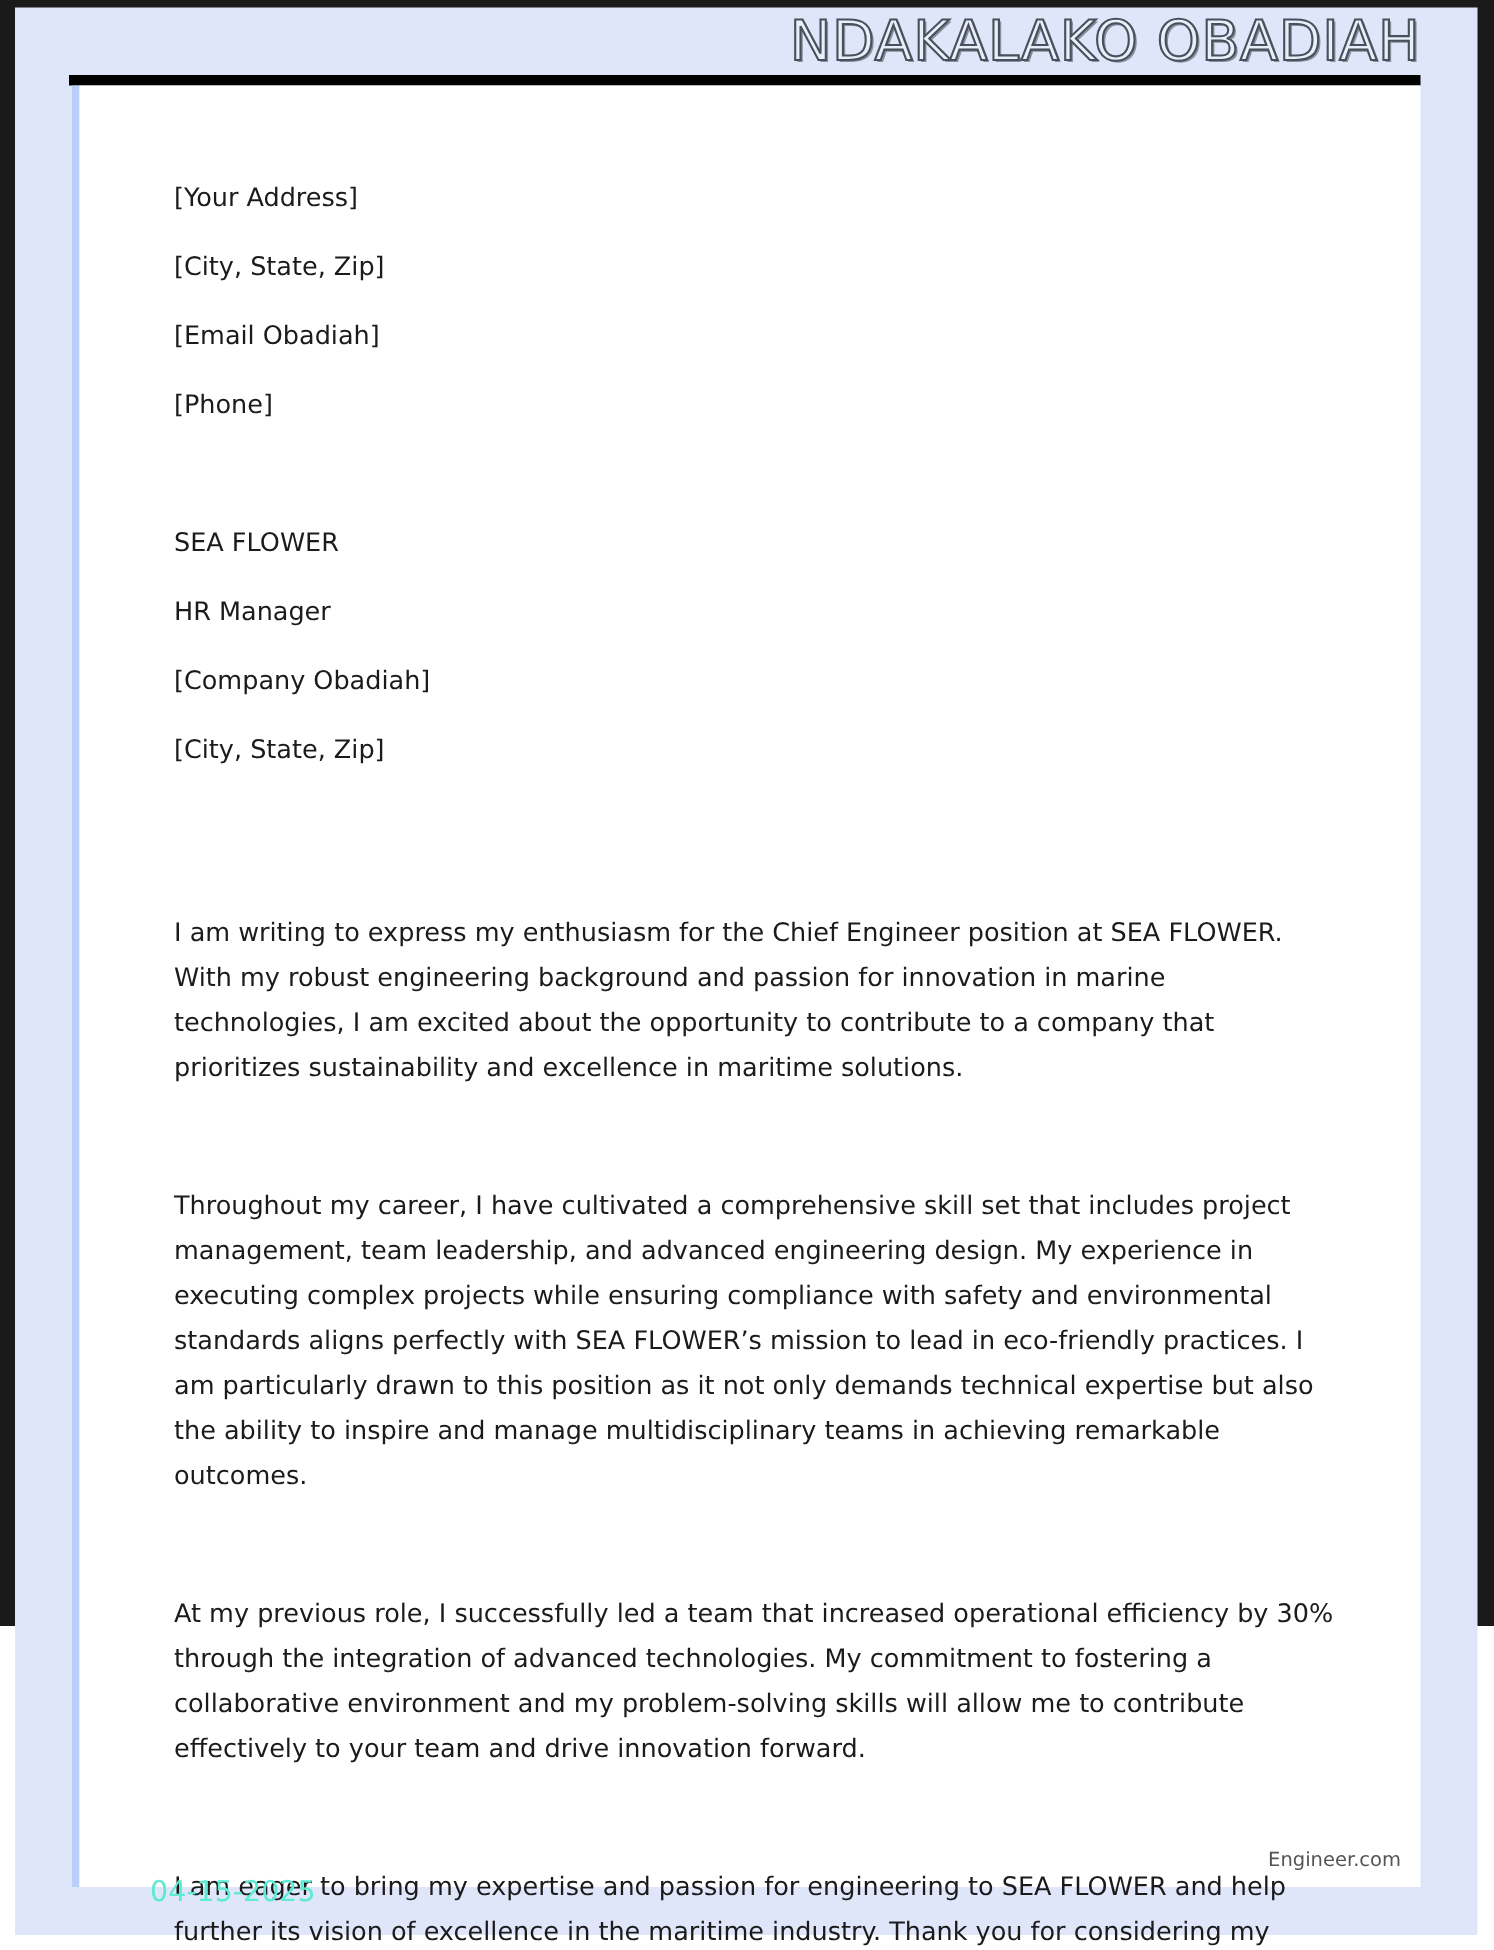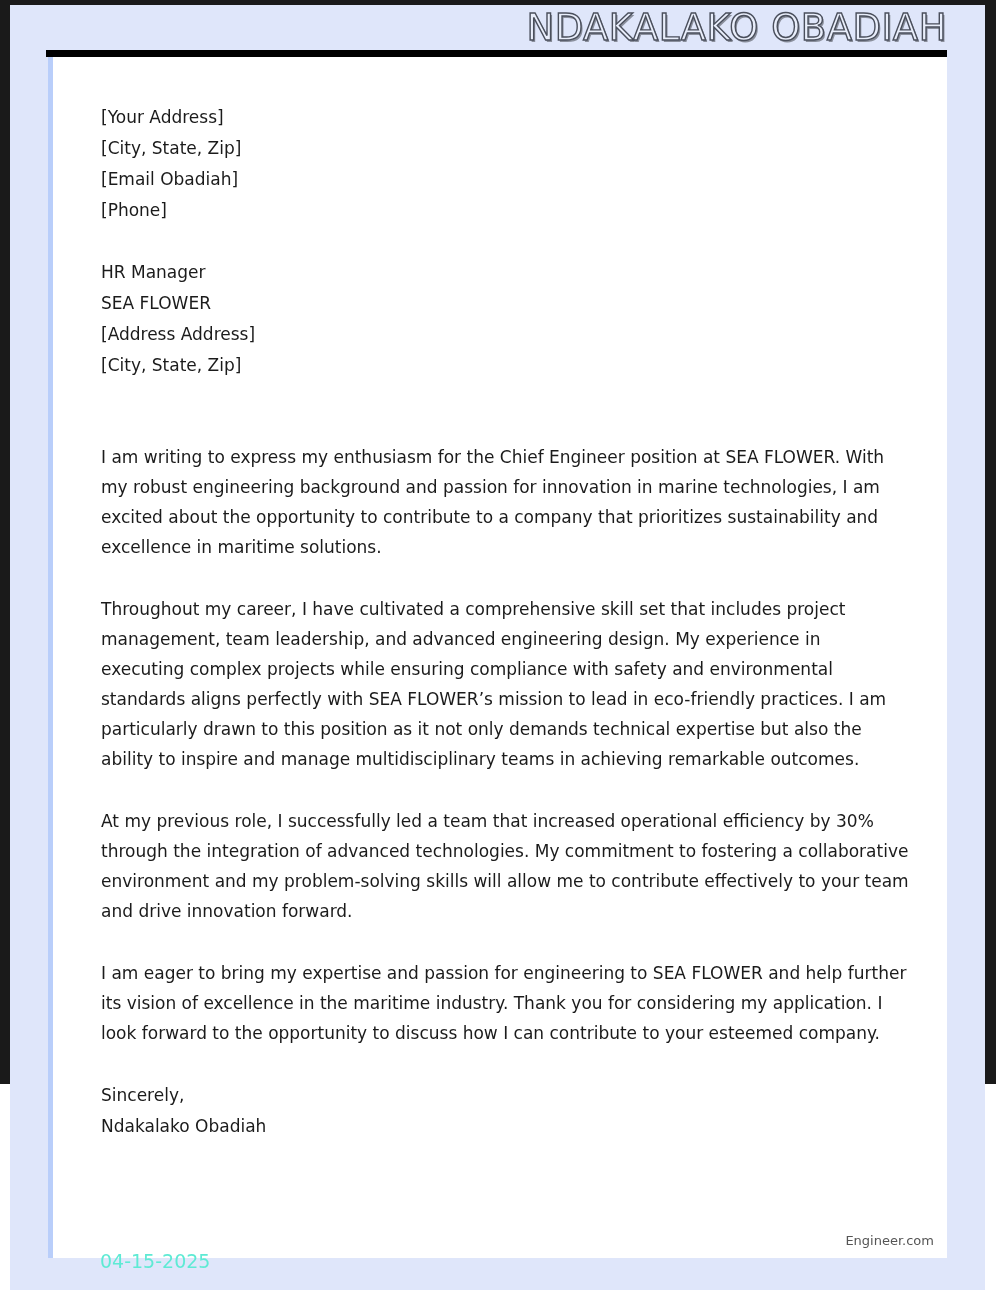--- a/index.html
+++ b/index.html
@@ -97,21 +97,21 @@
     top: 44px;
     width: 810px;
   }
 
   .text-line,
   .text-para {
     font-family: "DejaVu Sans", sans-serif;
     font-size: 17px;
     line-height: 30px;
     color: #1b1b1b;
-    margin: 1px;
+    margin: 16px;
     white-space: pre-wrap;
   }
 
   .block-gap {
     height: 30px;
   }
 
   .watermark {
     position: absolute;
     right: 13px;
@@ -154,23 +154,23 @@
       <div>
         <div class="text-line">[Your Address]</div>
         <div class="text-line">[City, State, Zip]</div>
         <div class="text-line">[Email Obadiah]</div>
         <div class="text-line">[Phone]</div>
       </div>
 
       <div class="block-gap"></div>
 
       <div>
+        <div class="text-line">SEA FLOWER</div>
         <div class="text-line">HR Manager</div>
-        <div class="text-line">SEA FLOWER</div>
-        <div class="text-line">[Address Address]</div>
+        <div class="text-line">[Company Obadiah]</div>
         <div class="text-line">[City, State, Zip]</div>
       </div>
 
       <div class="block-gap"></div>
 
 
       <div class="block-gap"></div>
 
       <p class="text-para">I am writing to express my enthusiasm for the Chief Engineer position at SEA FLOWER. With my robust engineering background and passion for innovation in marine technologies, I am excited about the opportunity to contribute to a company that prioritizes sustainability and excellence in maritime solutions.</p>
 

